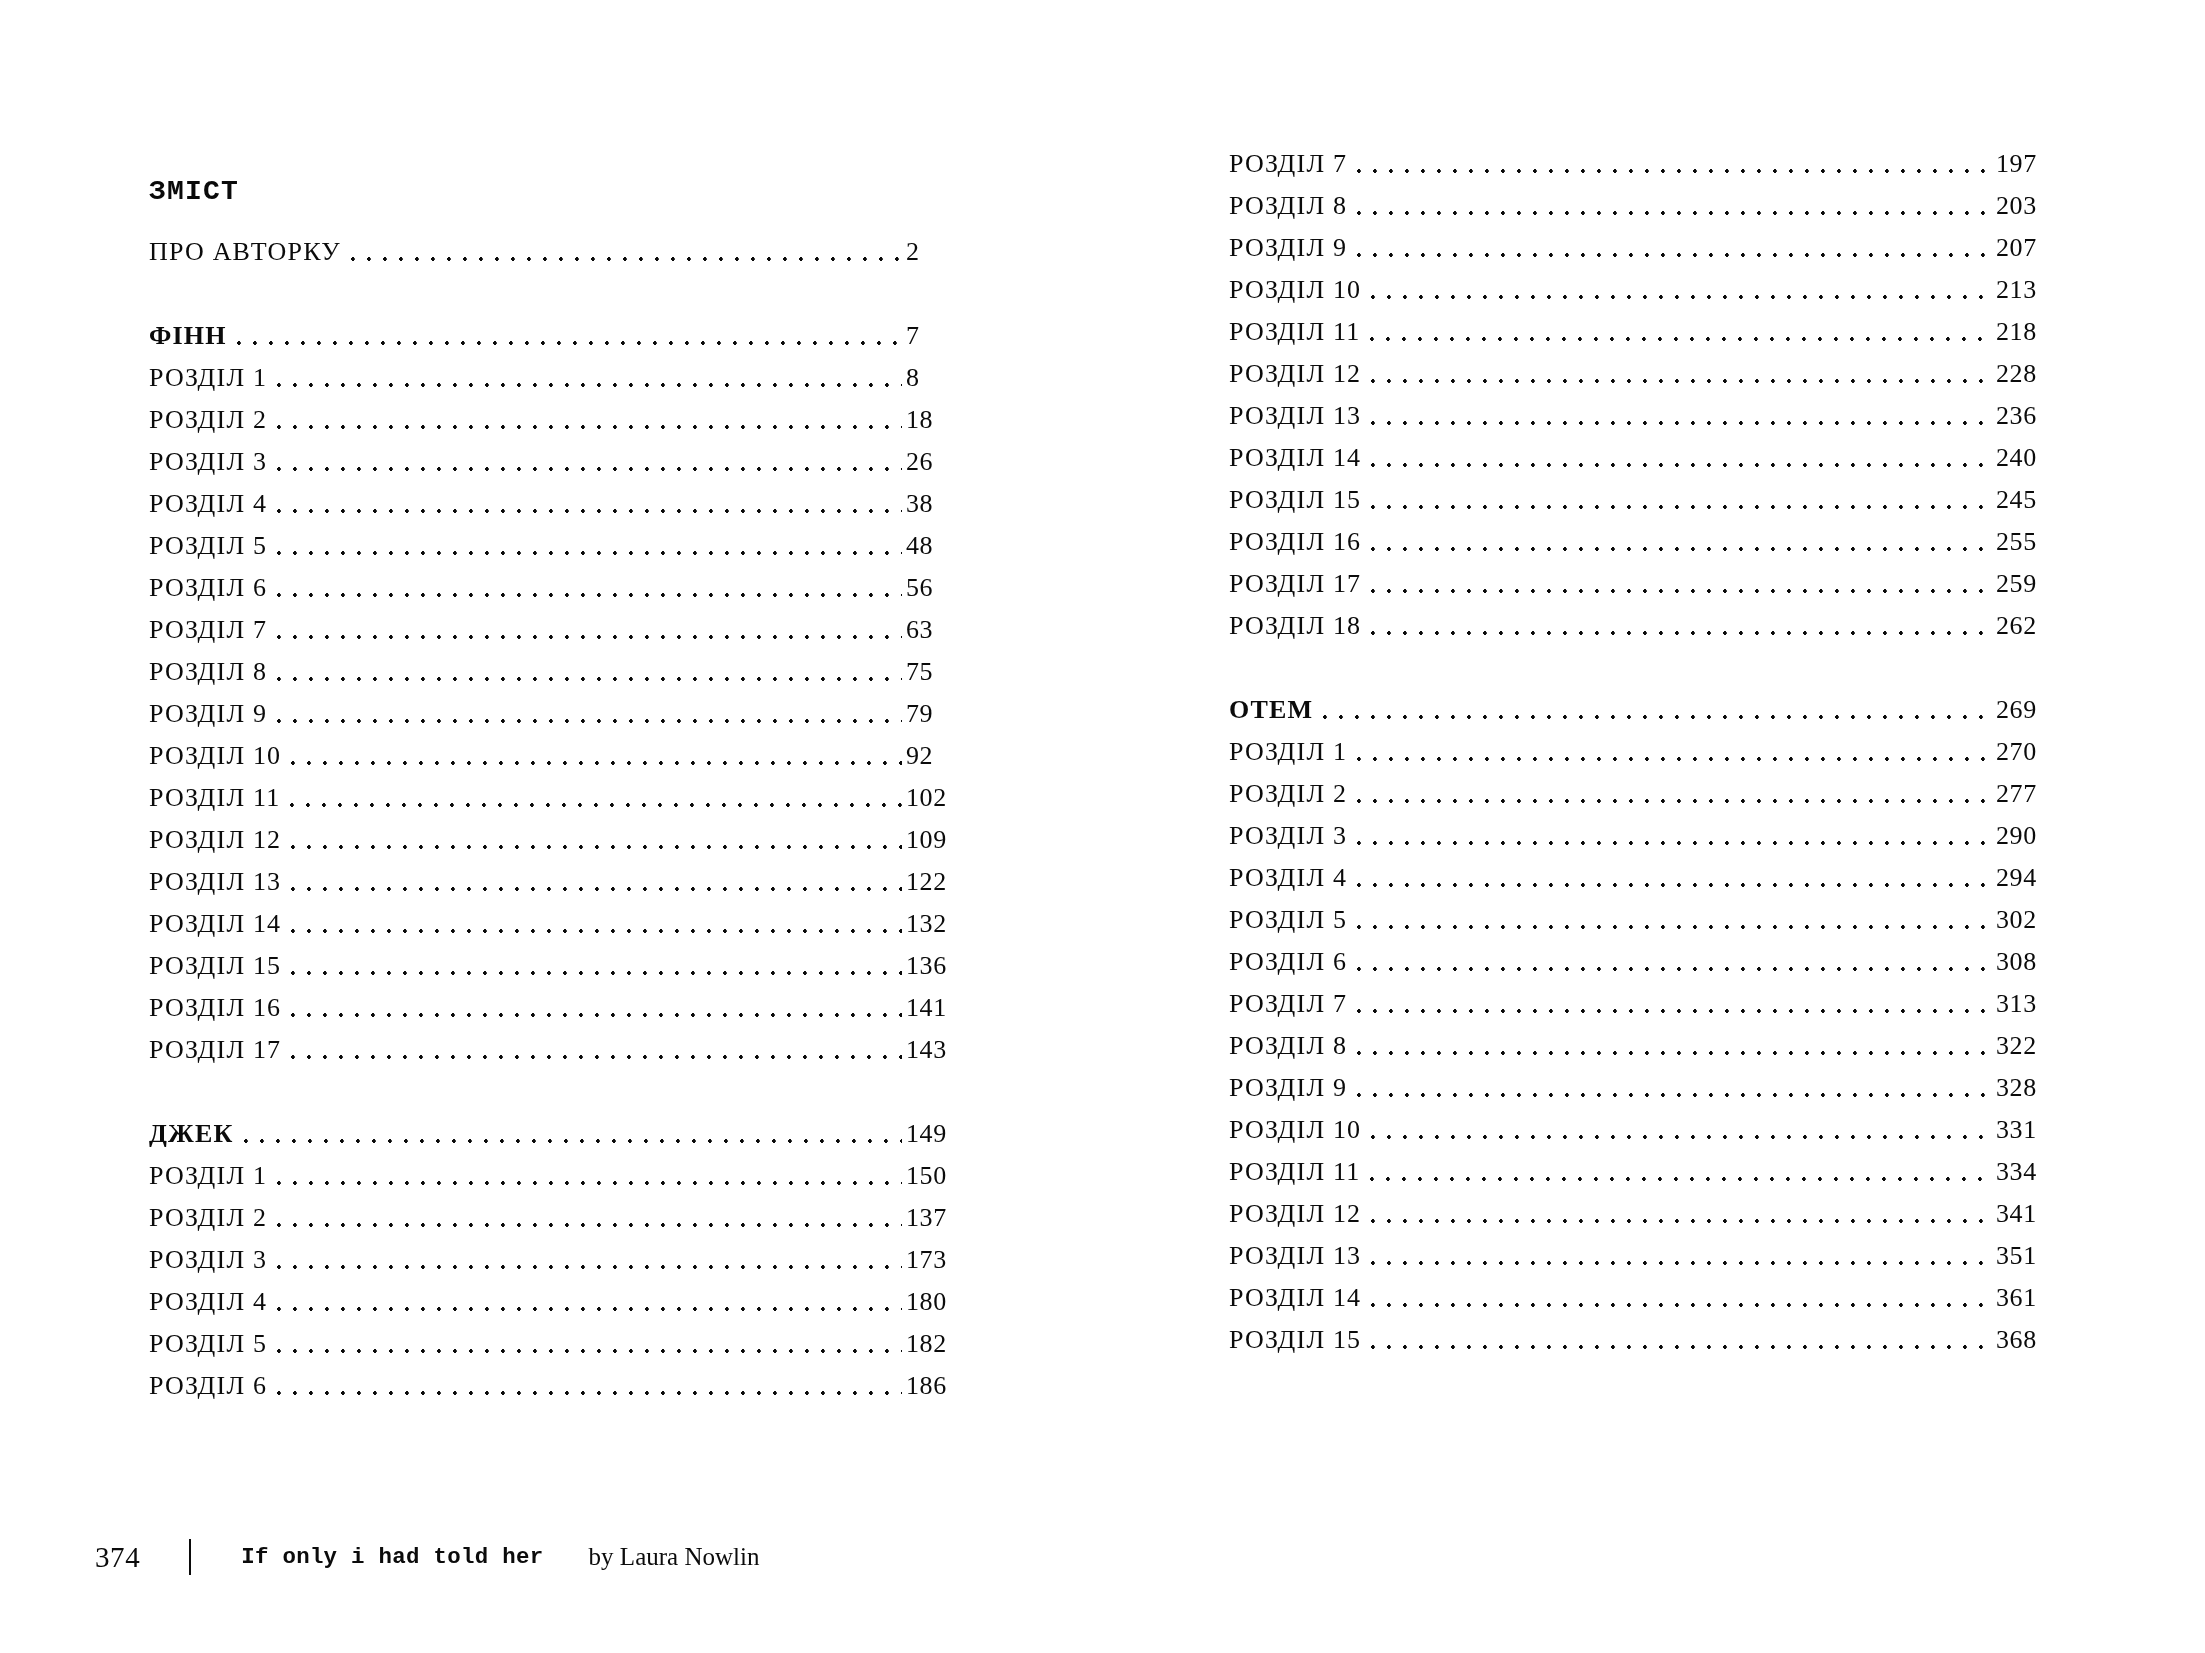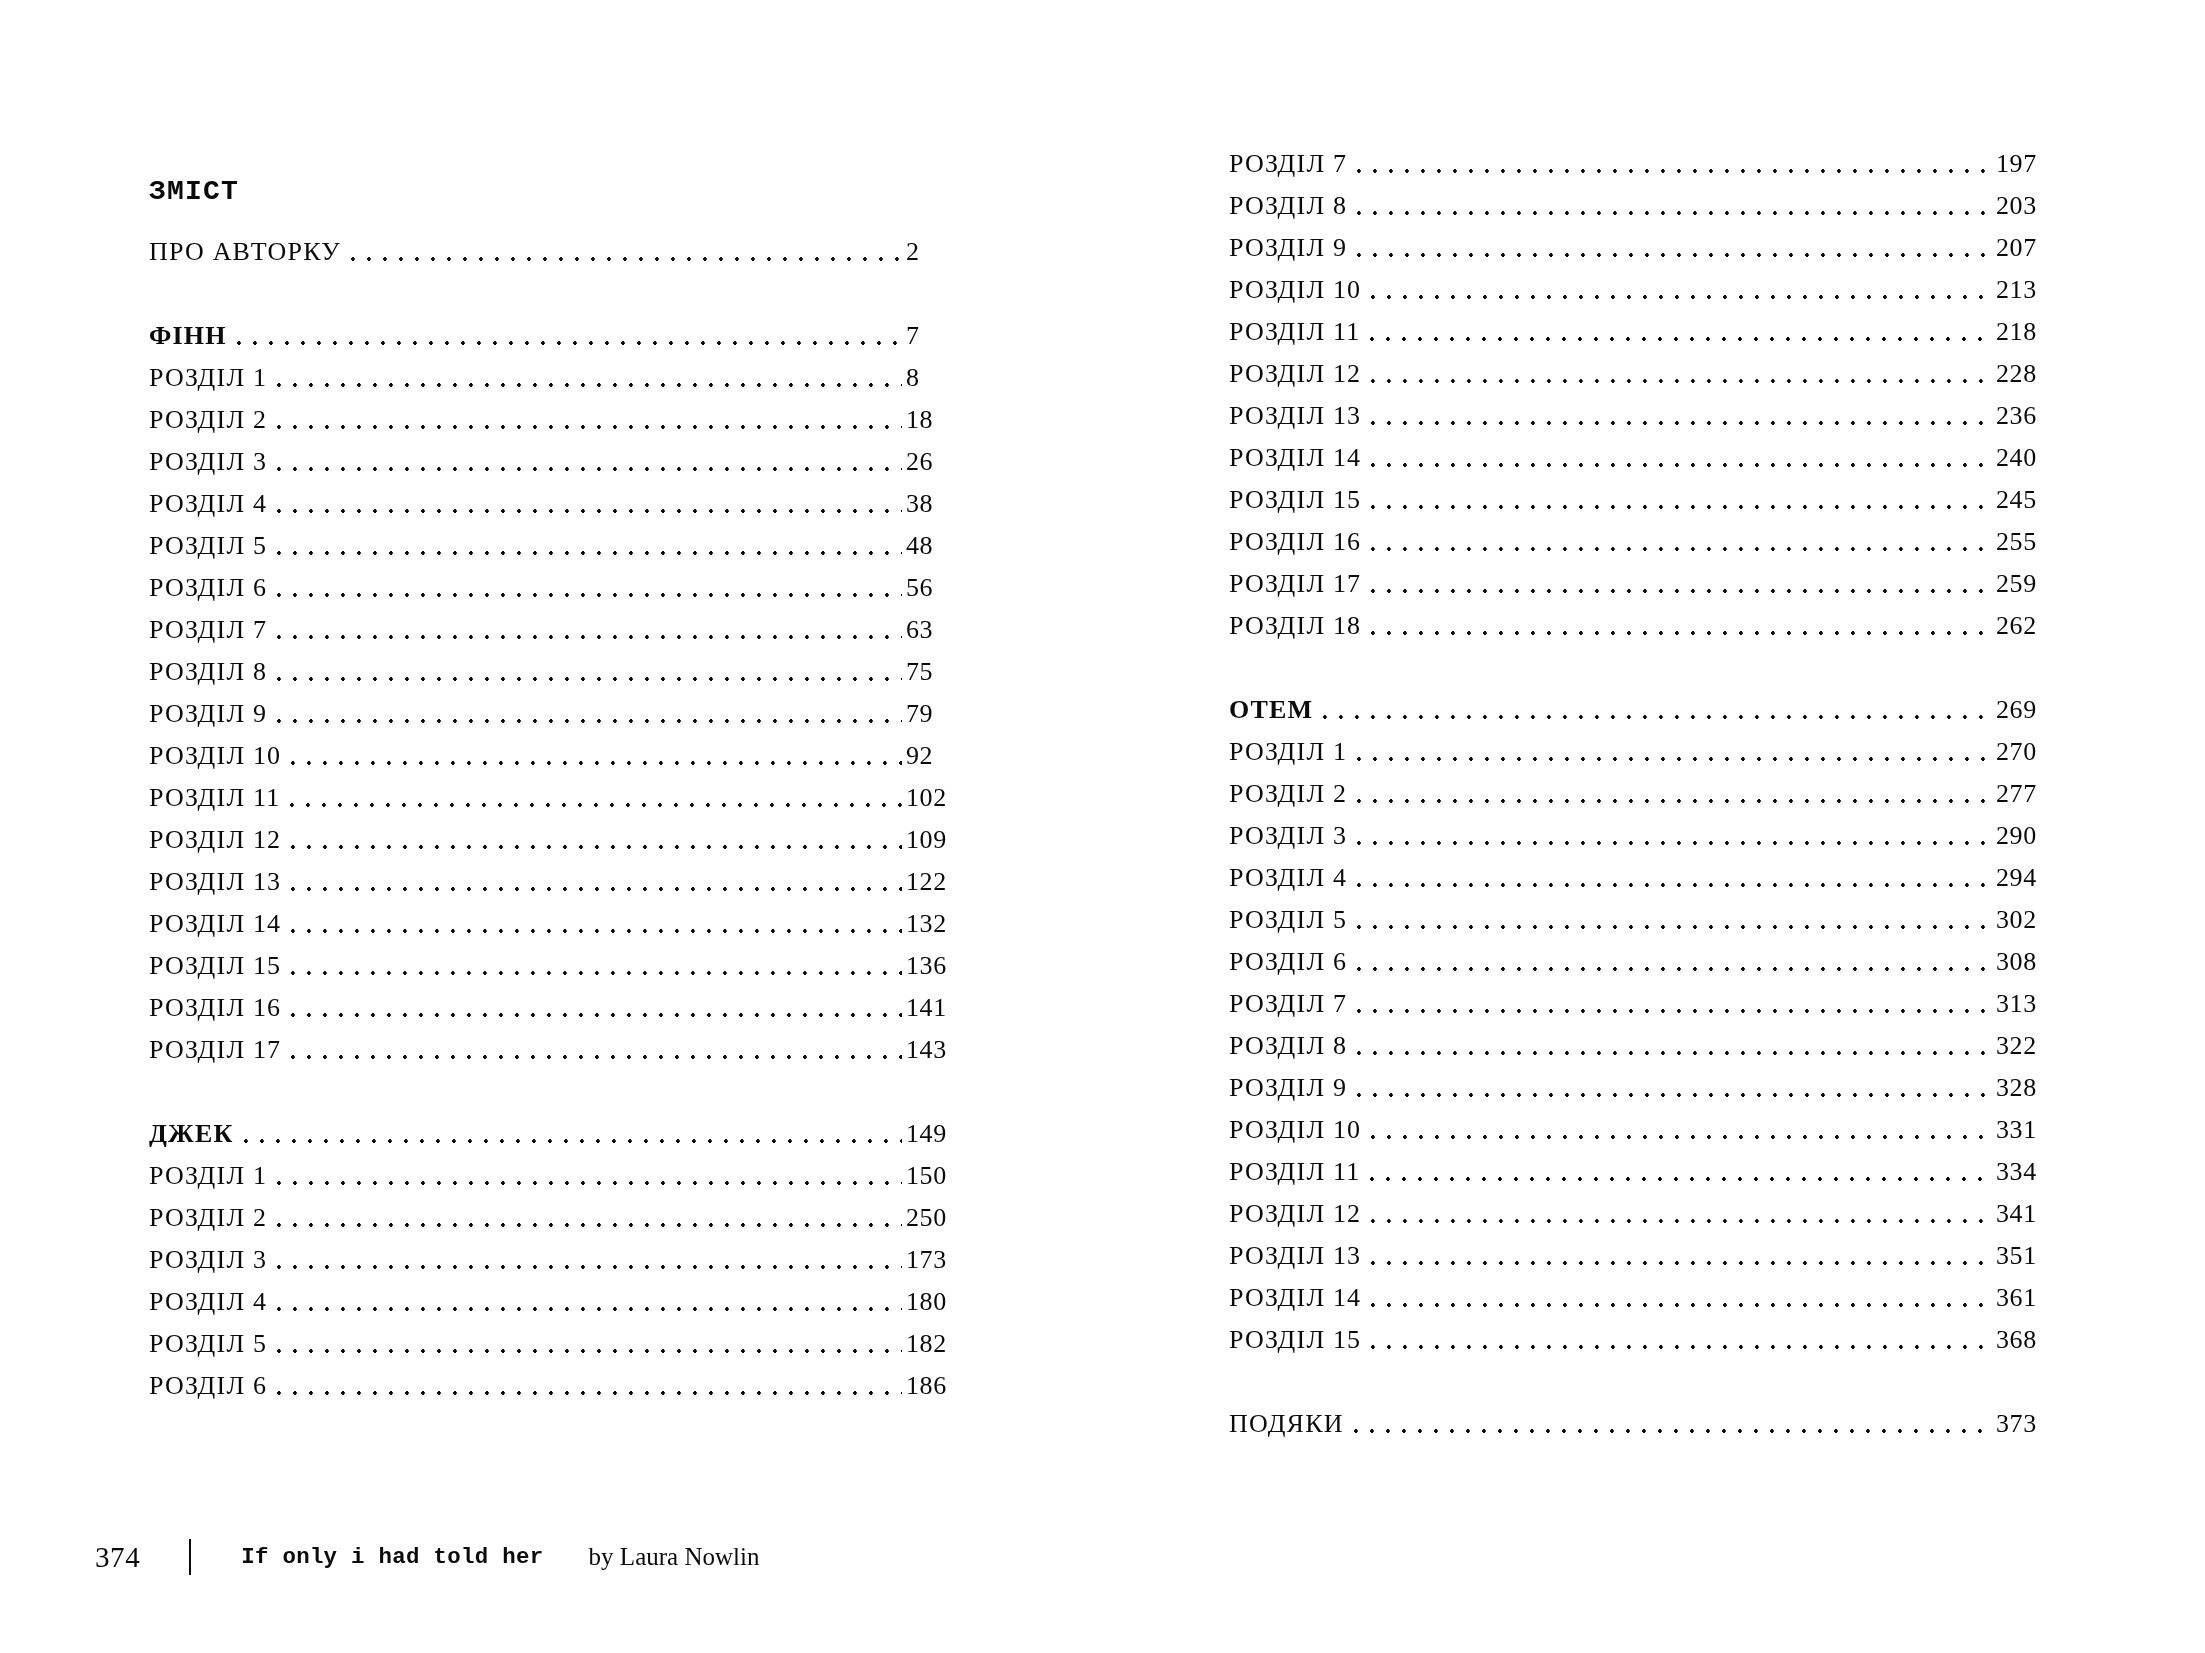--- a/index.html
+++ b/index.html
@@ -228,21 +228,21 @@
     <span class="toc-page">149</span>
   </div>
         <div class="toc-row">
     <span class="toc-label">РОЗДІЛ 1</span>
     <span class="leader"></span>
     <span class="toc-page">150</span>
   </div>
         <div class="toc-row">
     <span class="toc-label">РОЗДІЛ 2</span>
     <span class="leader"></span>
-    <span class="toc-page">250</span>
+    <span class="toc-page">137</span>
   </div>
         <div class="toc-row">
     <span class="toc-label">РОЗДІЛ 3</span>
     <span class="leader"></span>
     <span class="toc-page">173</span>
   </div>
         <div class="toc-row">
     <span class="toc-label">РОЗДІЛ 4</span>
     <span class="leader"></span>
     <span class="toc-page">180</span>
@@ -394,25 +394,20 @@
   </div>
         <div class="toc-row">
     <span class="toc-label">РОЗДІЛ 14</span>
     <span class="leader"></span>
     <span class="toc-page">361</span>
   </div>
         <div class="toc-row">
     <span class="toc-label">РОЗДІЛ 15</span>
     <span class="leader"></span>
     <span class="toc-page">368</span>
-  </div>
-        <div class="toc-row gap-before">
-    <span class="toc-label">ПОДЯКИ</span>
-    <span class="leader"></span>
-    <span class="toc-page">373</span>
   </div>
       </div>
   </div>
 
   <div class="footer">
     <span class="footer-page">374</span>
     <span class="footer-divider"></span>
     <span class="footer-title">If only i had told her</span>
     <span class="footer-byline">by Laura Nowlin</span>
   </div>

